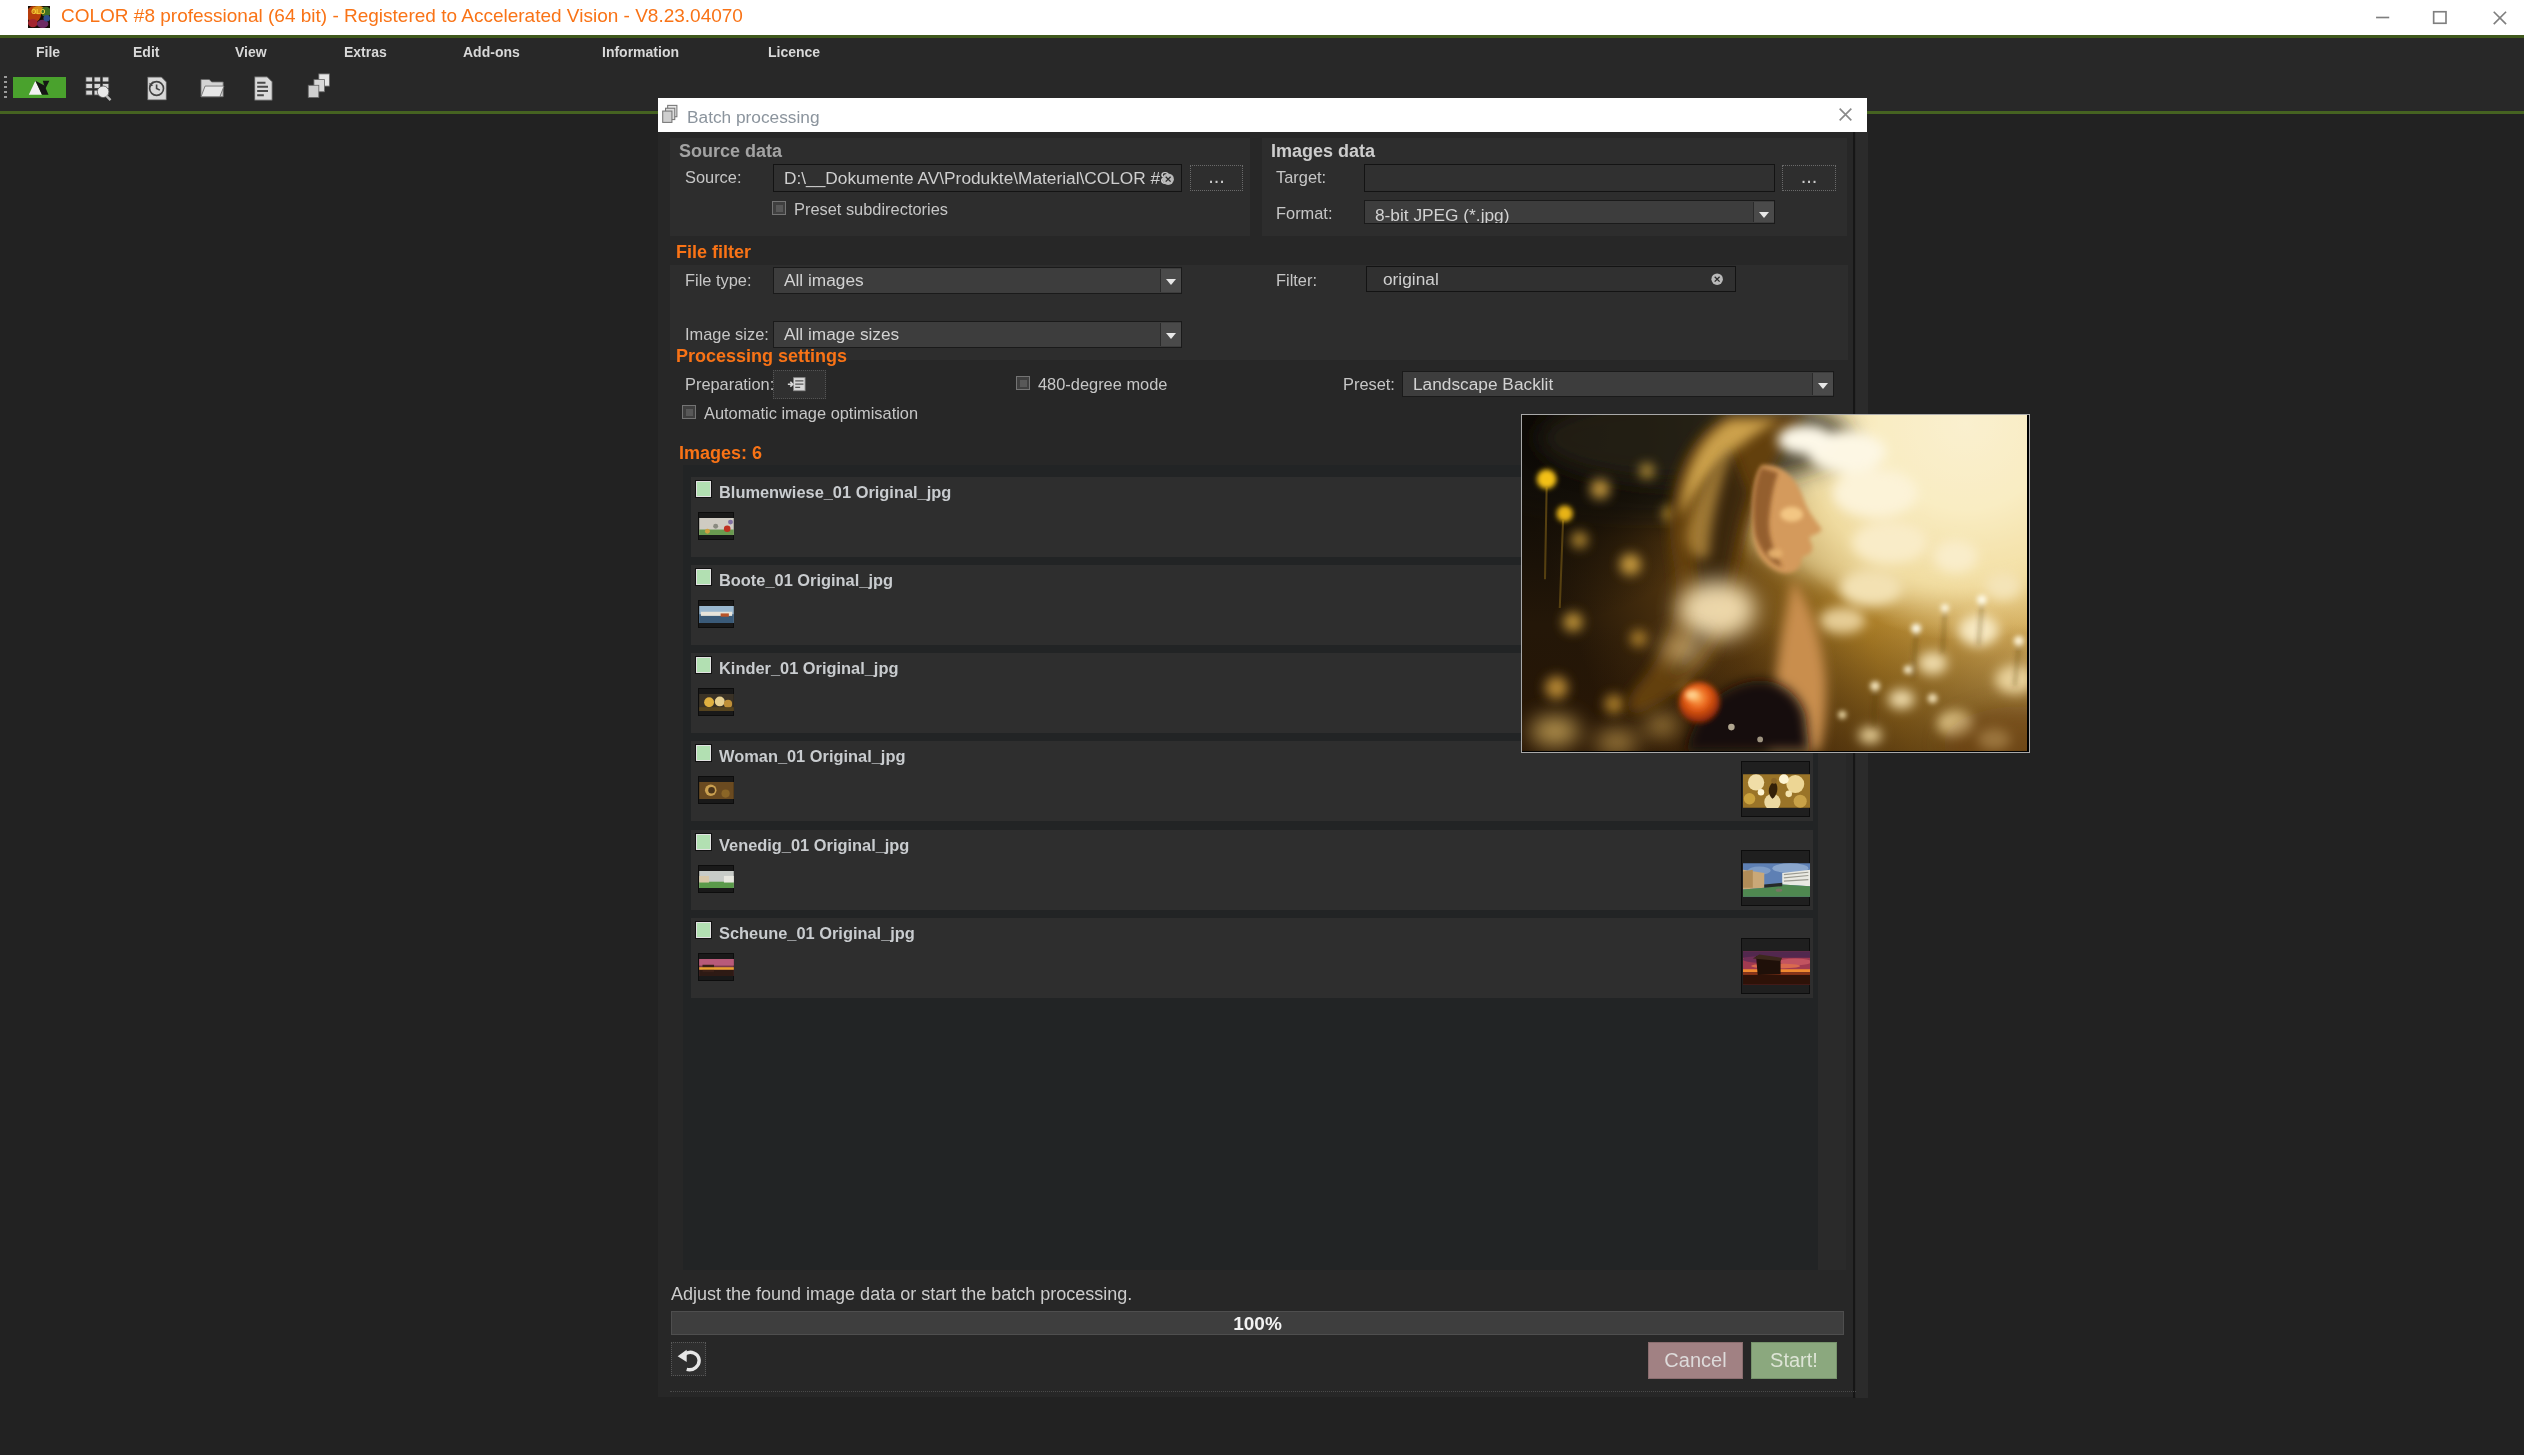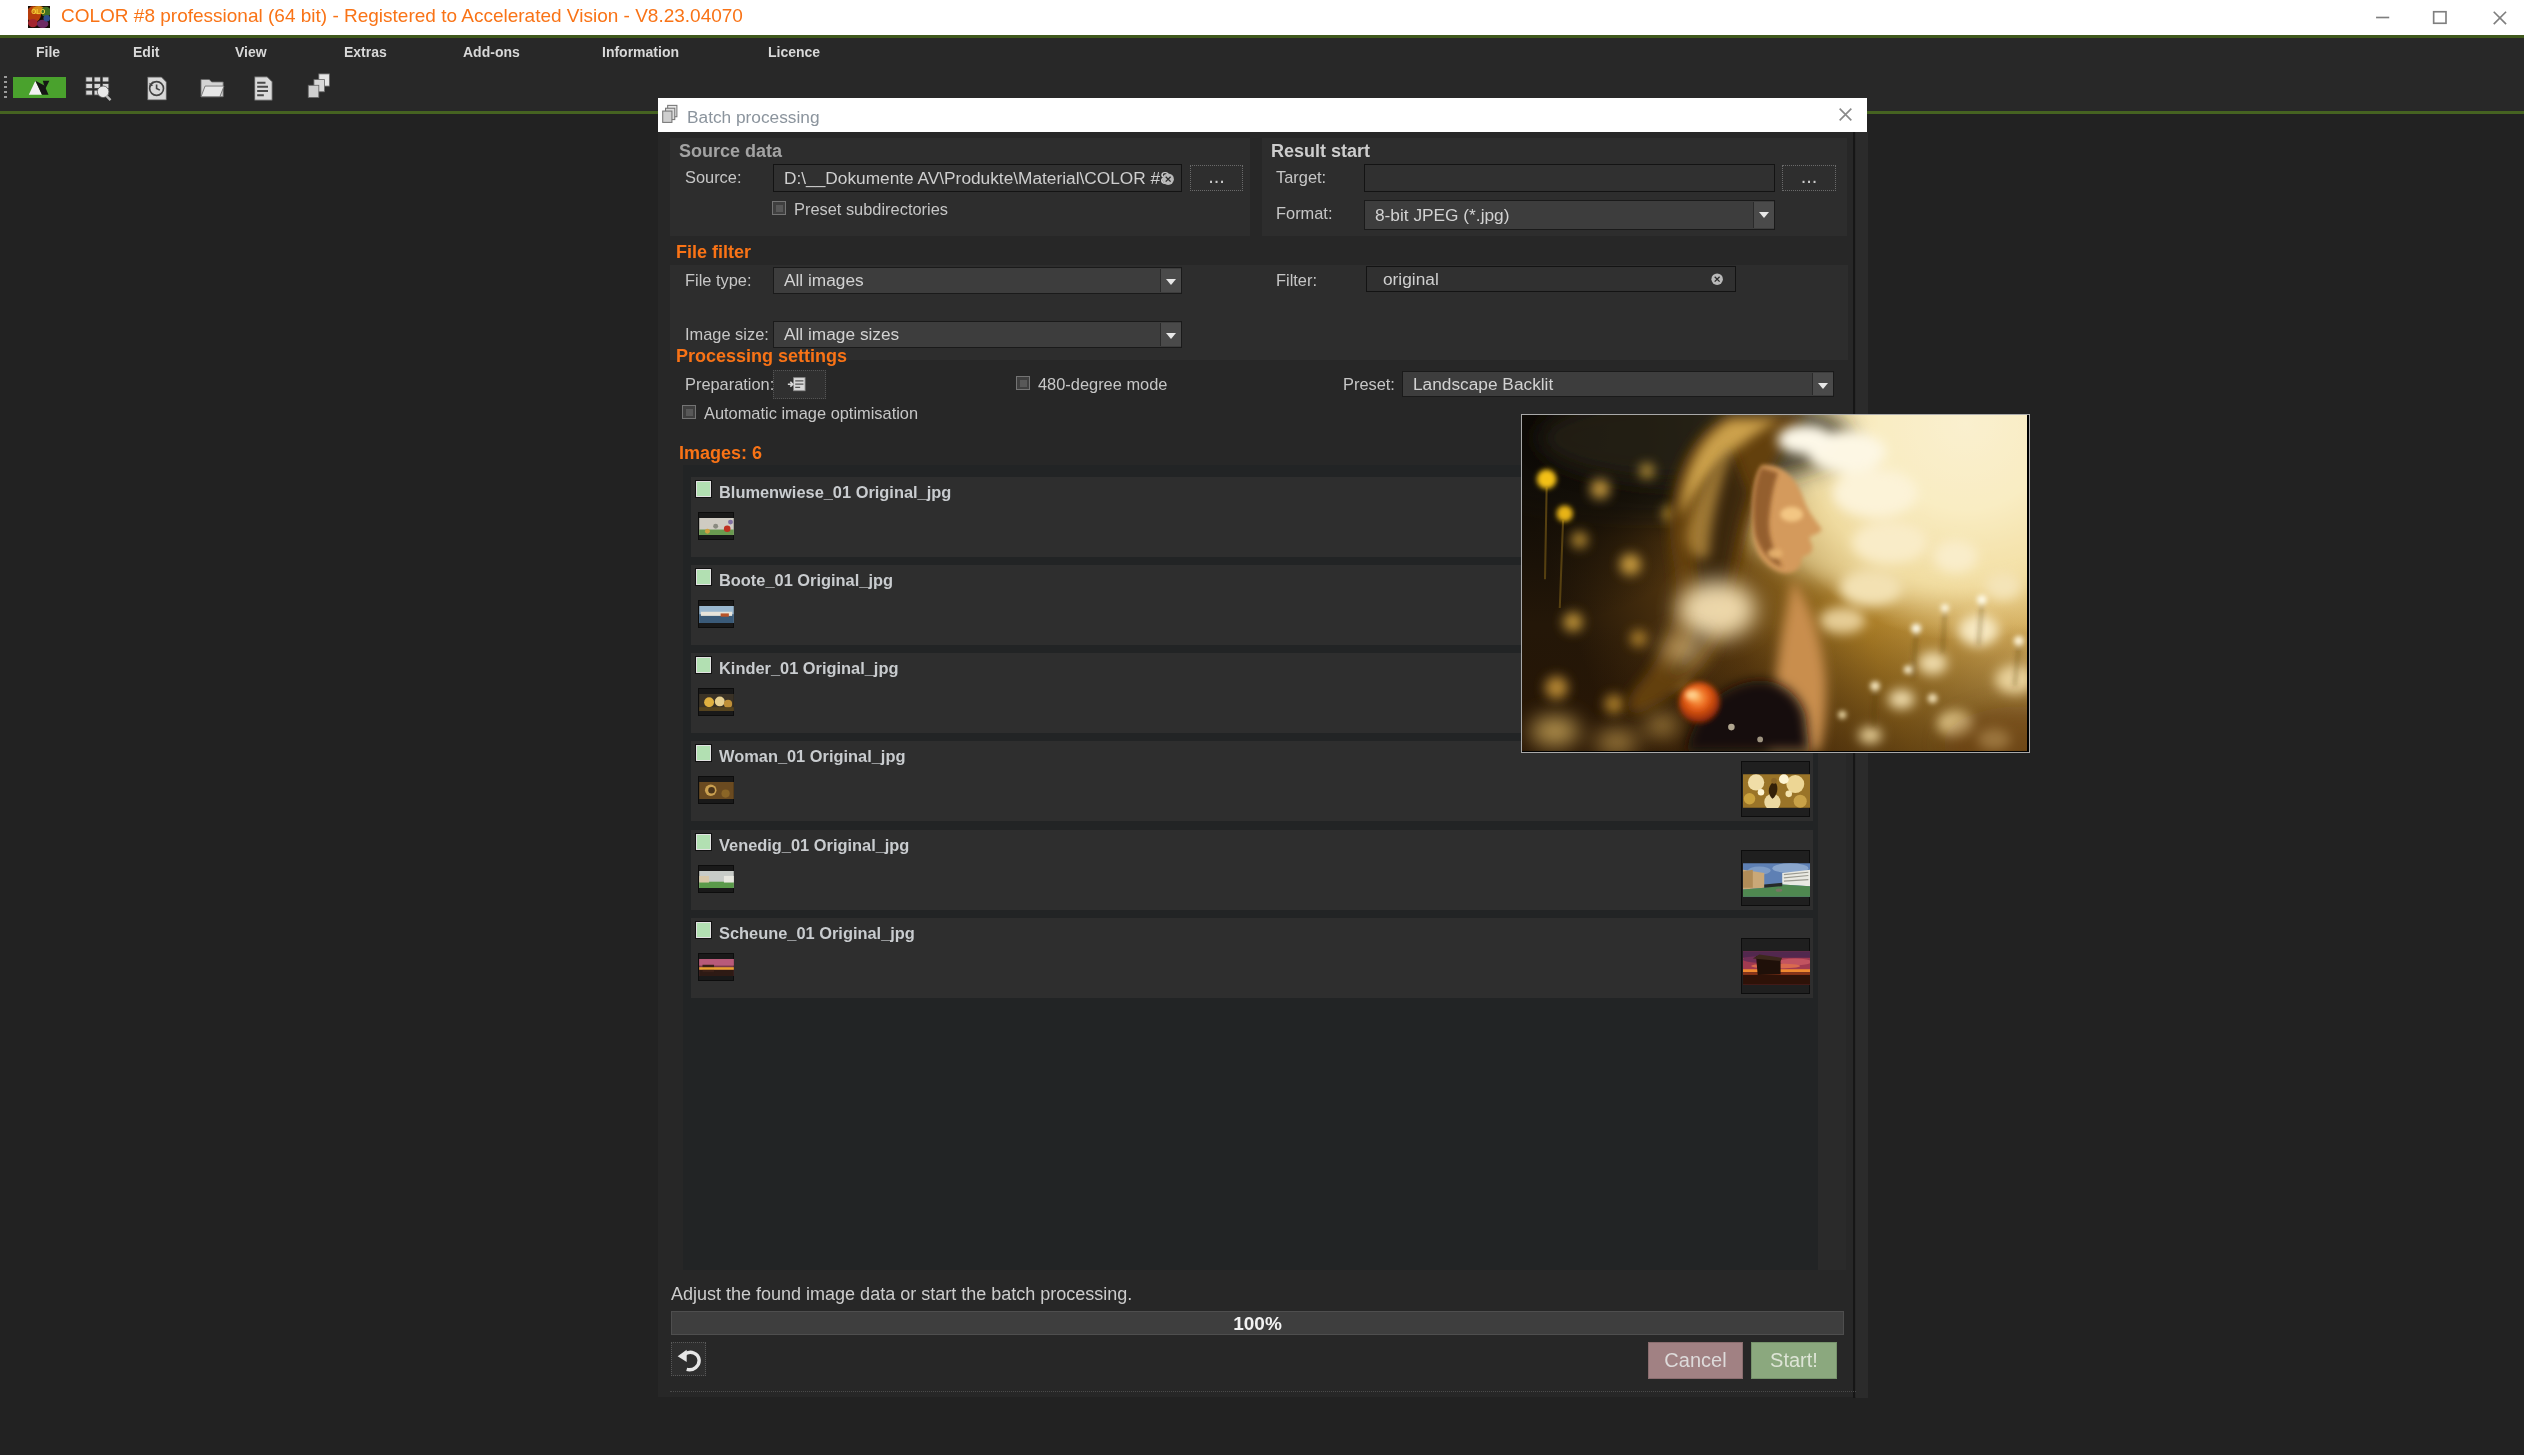--- a/index.html
+++ b/index.html
@@ -121,26 +121,26 @@
 <circle cx="7.5" cy="7.5" r="7" fill="#b9b9b9"></circle>
     <path d="M4.5 4.5 L10.5 10.5 M10.5 4.5 L4.5 10.5" stroke="#2c2c2c" stroke-width="1.6"></path>
 </svg>
 <div class="abs" style="left:1190px;top:165px;width:53px;height:26px;background:#2e2e2e;border:0.8px dotted #6a6a6a;color:#cccccc;font-size:20px;text-align:center;line-height:21.4px">...</div>
 <div class="cb" style="left:772px;top:201px">
     <i></i>
   </div>
 <div class="lbl" style="left:794px;top:200px">Preset subdirectories</div>
 
 <div class="panel" style="left:1262px;top:138px;width:585px;height:98px"></div>
-<div class="hdr" style="left:1271px;top:141px;color:#cdcdcd">Result start</div>
+<div class="hdr" style="left:1271px;top:141px;color:#cdcdcd">Images data</div>
 <div class="lbl" style="left:1276px;top:168px">Target:</div>
 <div class="inp" style="left:1364px;top:164px;width:411px;height:28px"></div>
 <div class="abs" style="left:1782px;top:165px;width:54px;height:26px;background:#2e2e2e;border:0.8px dotted #6a6a6a;color:#cccccc;font-size:20px;text-align:center;line-height:21.4px">...</div>
 <div class="lbl" style="left:1276px;top:204px">Format:</div>
-<div class="sel" style="left:1364px;top:200px;width:411px;height:30px;line-height:28px;padding-left:10px">8-bit JPEG (*.jpg)<span class="arrowbox"></span></div>
+<div class="sel" style="left:1364px;top:200px;width:411px;height:24px;line-height:28px;padding-left:10px">8-bit JPEG (*.jpg)<span class="arrowbox"></span></div>
 
 <div class="hdr" style="left:676px;top:242px">File filter</div>
 <div class="panel" style="left:670px;top:265px;width:1178px;height:95px"></div>
 <div class="lbl" style="left:685px;top:271px">File type:</div>
 <div class="sel" style="left:773px;top:267px;width:409px;height:27px;line-height:25.5px;padding-left:10px">All images<span class="arrowbox"></span></div>
 <div class="lbl" style="left:1276px;top:271px">Filter:</div>
 <div class="inp" style="left:1366px;top:266px;width:370px;height:26px;line-height:25px;padding-left:16px">original</div>
 <svg class="abs" style="left:1711px;top:273px;width:12.3px;height:12.3px" viewBox="0 0 15 15">
 <circle cx="7.5" cy="7.5" r="7" fill="#b9b9b9"></circle>
     <path d="M4.5 4.5 L10.5 10.5 M10.5 4.5 L4.5 10.5" stroke="#2c2c2c" stroke-width="1.6"></path>

